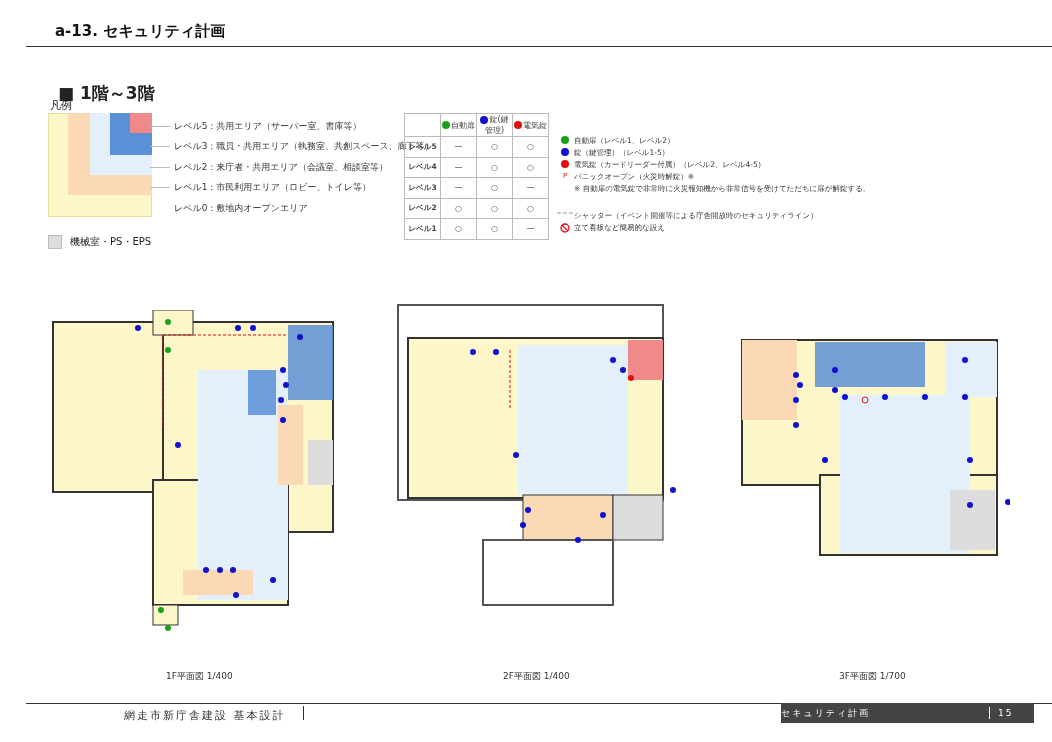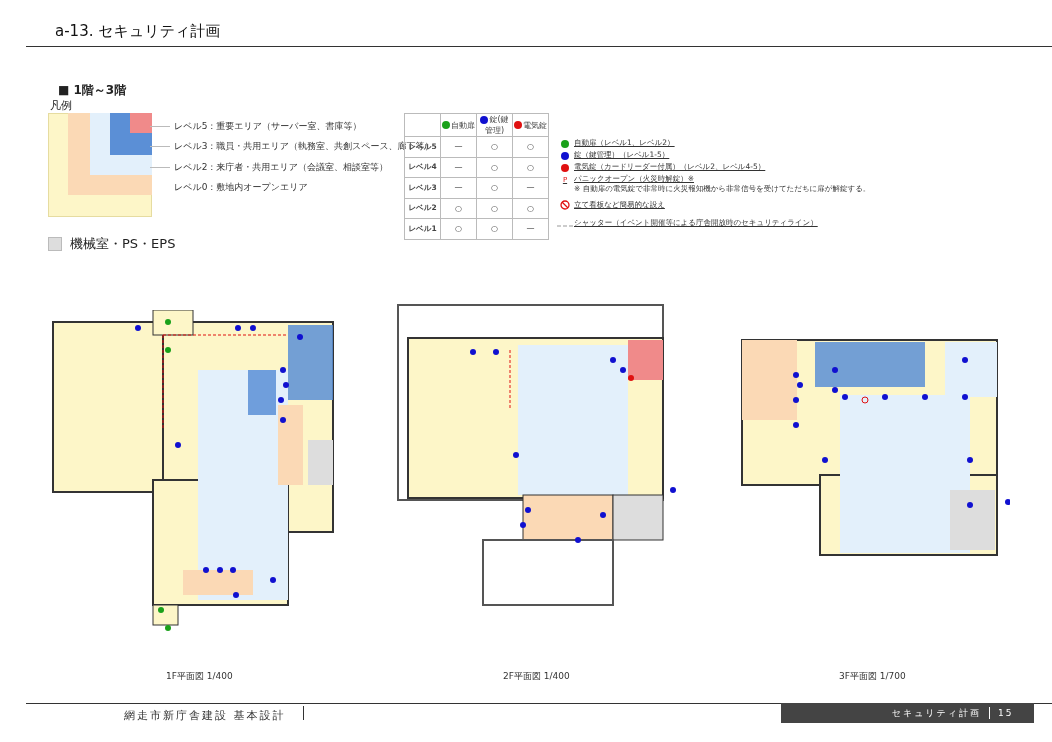--- a/index.html
+++ b/index.html
@@ -1,46 +1,46 @@
 <!DOCTYPE html>
 <html><head>
 <meta charset="utf-8">
 <style>
   * { box-sizing: border-box; margin: 0; padding: 0; }
   body { width: 1052px; height: 742px; background: #fff; font-family: "DejaVu Sans", sans-serif; color: #222; position: relative; overflow: hidden; }
-  .title { position: absolute; left: 55px; top: 22px; font-size: 15px; font-weight: normal; color: #111; }
+  .title { position: absolute; left: 55px; top: 22px; font-size: 15px; font-weight: bold; color: #111; }
   .title-rule { position: absolute; left: 26px; right: 0; top: 46px; border-top: 1.5px solid #333; }
-  .section { position: absolute; left: 58px; top: 82px; font-size: 12px; font-weight: bold; }
+  .section { position: absolute; left: 58px; top: 82px; font-size: 17px; font-weight: bold; }
   .legend-label { position: absolute; left: 50px; top: 98px; font-size: 11px; }
   .nest { position: absolute; left: 48px; top: 113px; width: 104px; height: 104px; }
   .nest div { position: absolute; }
   .l1 { left: 0; top: 0; width: 104px; height: 104px; background: #fdf6c8; border: 1px solid #e6dca0; }
   .l2 { left: 20px; top: 0; width: 84px; height: 82px; background: #fbd9b5; }
   .l3 { left: 42px; top: 0; width: 62px; height: 62px; background: #e3f0fb; }
   .l4 { left: 62px; top: 0; width: 42px; height: 42px; background: #5b8fd6; }
   .l5 { left: 82px; top: 0; width: 22px; height: 20px; background: #f08a8a; }
   .lvl-list { position: absolute; left: 150px; top: 116px; font-size: 9px; color: #333; }
   .lvl-row { height: 20.5px; display: flex; align-items: center; }
   .lvl-row .dash { width: 20px; border-top: 1px solid #bbb; margin-right: 4px; }
-  .mech { position: absolute; left: 48px; top: 235px; display: flex; align-items: center; font-size: 13px; }
+  .mech { position: absolute; left: 48px; top: 235px; display: flex; align-items: center; font-size: 10px; }
   .mech .sw { width: 14px; height: 14px; background: #ddd; border: 1px solid #bbb; margin-right: 8px; }
   table.lock { position: absolute; left: 404px; top: 113px; border-collapse: collapse; font-size: 8px; padding-left: 9px; }
   table.lock td, table.lock th { border: 1px solid #bbb; width: 36px; height: 20.5px; text-align: center; font-weight: normal; color: #444; }
   table.lock td.lv { width: 36px; font-size: 7.5px; font-weight: bold; }
   .dot { display: inline-block; width: 8px; height: 8px; border-radius: 50%; vertical-align: middle; margin-right: 1px; }
   .sym-list { position: absolute; left: 556px; top: 136px; font-size: 7.5px; color: #333; }
-  .sym-row { display: flex; align-items: flex-end; height: 12px; text-decoration: underline; }
+  .sym-row { display: flex; align-items: flex-start; height: 12px; }
   .sym-row .ic { width: 18px; display: flex; justify-content: center; }
-  .note { padding-left: 18px; font-size: 7.5px; line-height: 10px; margin-bottom: 4px; }
+  .note { padding-left: 18px; font-size: 7.5px; line-height: 10px; margin-bottom: 17px; }
   .plan-label { position: absolute; top: 670px; font-size: 9px; color: #333; }
   .footer-rule { position: absolute; left: 26px; right: 0; top: 703px; border-top: 1.5px solid #333; }
   .footer-left { position: absolute; left: 88px; top: 708px; font-size: 11px; letter-spacing: 2px; color: #333; padding-left: 36px; }
   .footer-sep { position: absolute; left: 303px; top: 706px; height: 14px; border-left: 1px solid #333; }
   .footer-box { position: absolute; left: 781px; top: 703px; width: 253px; height: 20px; background: #444; color: #fff; font-size: 9px; display: flex; align-items: center; letter-spacing: 2px; }
-  .footer-box .t { width: 200px; text-align: right; padding-left: 45px; }
+  .footer-box .t { width: 200px; text-align: left; }
   .footer-box .sep { border-left: 1px solid #fff; height: 12px; margin: 0 8px; }
   .floor { position: absolute; }
 </style>
 </head>
 <body>
 
 <div class="title">a-13. セキュリティ計画</div>
 <div class="title-rule"></div>
 
 <div class="section">■ 1階～3階</div>
@@ -49,29 +49,33 @@
 <div class="nest">
   <div class="l1"></div>
   <div class="l2"></div>
   <div class="l3"></div>
   <div class="l4"></div>
   <div class="l5"></div>
 </div>
 <div class="lvl-list">
   <div class="lvl-row">
       <span class="dash"></span>
-      <span>レベル5：重要エリア（サーバー室、書庫等）</span>
+      <span>レベル5：共用エリア（サーバー室、書庫等）</span>
     </div>
   <div class="lvl-row">
       <span class="dash"></span>
       <span>レベル3：職員・共用エリア（執務室、共創スペース、廊下等）</span>
     </div>
   <div class="lvl-row">
       <span class="dash"></span>
       <span>レベル2：来庁者・共用エリア（会議室、相談室等）</span>
+    </div>
+  <div class="lvl-row">
+      <span class="dash"></span>
+      <span>レベル1：市民利用エリア（ロビー、トイレ等）</span>
     </div>
   <div class="lvl-row">
       <span class="dash" style="border:0"></span>
       <span>レベル0：敷地内オープンエリア</span>
     </div>
 </div>
 <div class="mech">
   <span class="sw"></span>
   <span>機械室・PS・EPS</span>
 </div>
@@ -134,36 +138,36 @@
       <span class="ic">
         <span class="dot" style="background:#e01010"></span>
       </span>
       <span>電気錠（カードリーダー付属）（レベル2、レベル4-5）</span>
     </div>
   <div class="sym-row">
       <span class="ic" style="color:#e01010;font-size:7px">P</span>
       <span>パニックオープン（火災時解錠）※</span>
     </div>
   <div class="note">※ 自動扉の電気錠で非常時に火災報知機から非常信号を受けてただちに扉が解錠する。</div>
+  <div class="sym-row" style="margin-top:6px">
+      <span class="ic">
+        <svg width="16" height="4">
+          <line x1="0" y1="2" x2="16" y2="2" stroke="#999" stroke-dasharray="4 2"></line>
+        </svg>
+      </span>
+      <span>シャッター（イベント開催等による庁舎開放時のセキュリティライン）</span>
+    </div>
   <div class="sym-row">
       <span class="ic">
         <svg width="10" height="10">
           <circle cx="5" cy="5" r="4" fill="none" stroke="#e01010" stroke-width="1.3"></circle>
           <line x1="2" y1="2" x2="8" y2="8" stroke="#e01010" stroke-width="1.3"></line>
         </svg>
       </span>
       <span>立て看板など簡易的な設え</span>
-    </div>
-  <div class="sym-row" style="margin-top:6px">
-      <span class="ic">
-        <svg width="16" height="4">
-          <line x1="0" y1="2" x2="16" y2="2" stroke="#999" stroke-dasharray="4 2"></line>
-        </svg>
-      </span>
-      <span>シャッター（イベント開催等による庁舎開放時のセキュリティライン）</span>
     </div>
 </div>
 
 <div class="floor" style="left:38px;top:310px;width:300px;height:350px;">
   <svg width="300" height="350">
     <rect x="115" y="12" width="180" height="210" fill="#fdf6c8" stroke="#333" stroke-width="2"></rect>
     <rect x="15" y="12" width="110" height="170" fill="#fdf6c8" stroke="#333" stroke-width="2"></rect>
     <rect x="115" y="170" width="135" height="125" fill="#fdf6c8" stroke="#333" stroke-width="2"></rect>
     <rect x="160" y="60" width="90" height="230" fill="#e3f0fb"></rect>
     <rect x="250" y="15" width="45" height="75" fill="#5b8fd6" opacity="0.85"></rect>

